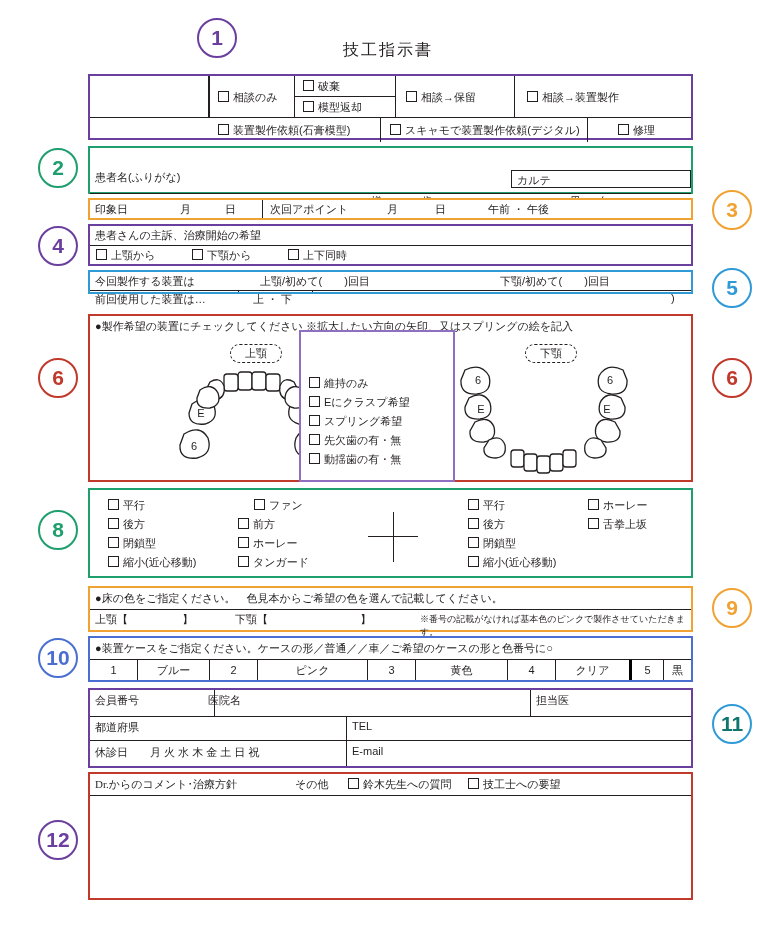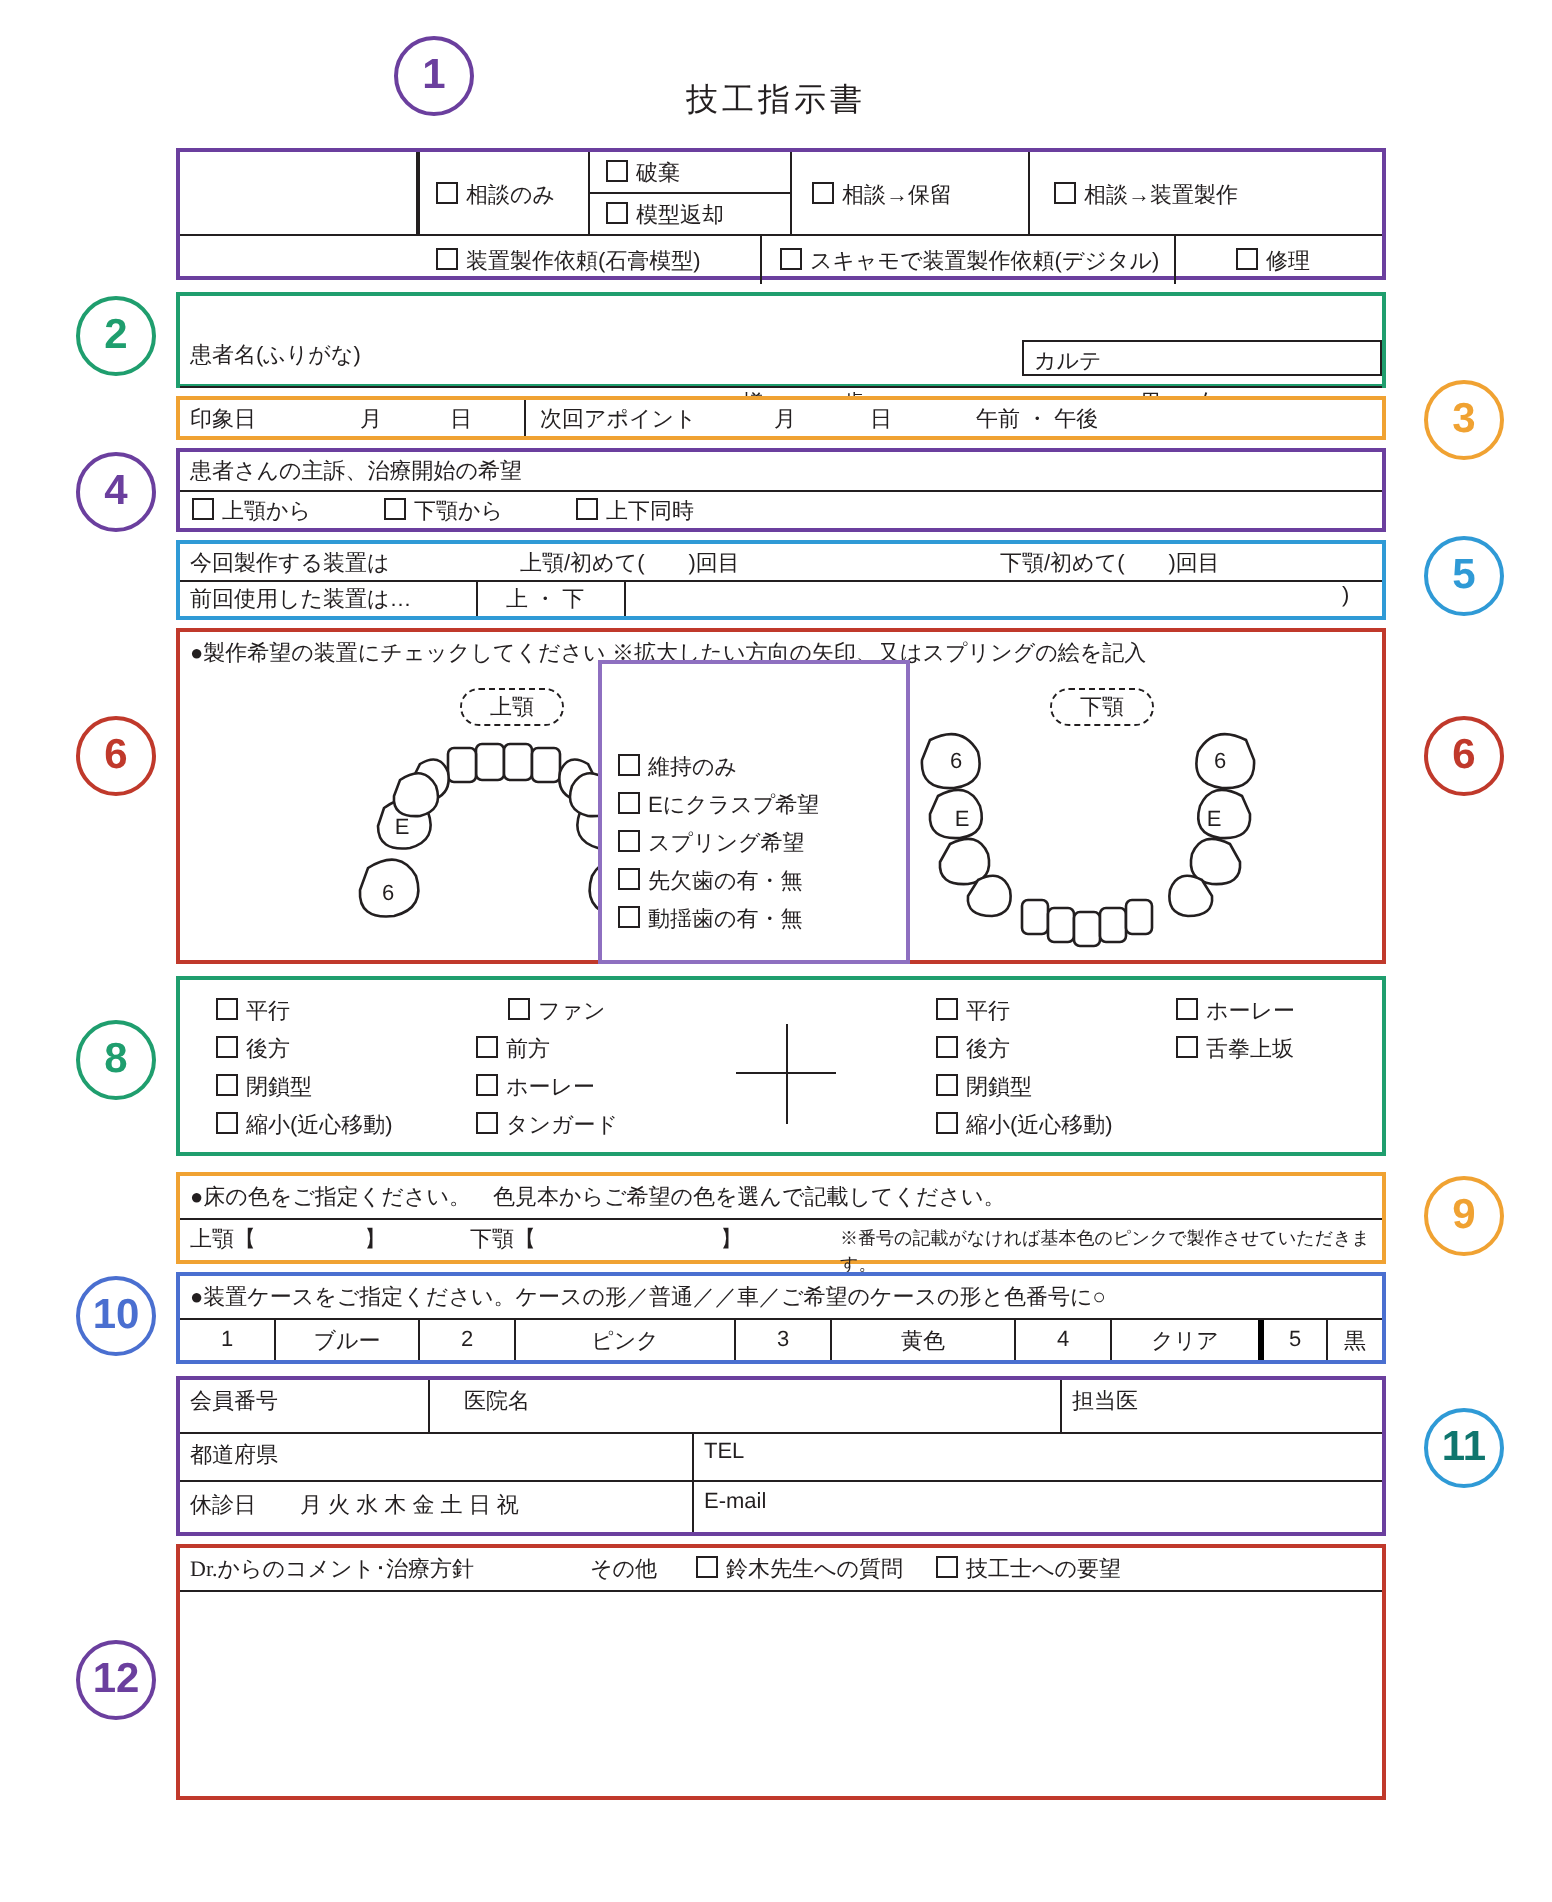--- a/index.html
+++ b/index.html
@@ -47,21 +47,21 @@
   #s1 .h { position:absolute; left:0; right:0; height:1px; background:#231f20; }
   #s1 .c { position:absolute; font-size:11px; }
 
   
   #s2 { left:88px; top:146px; width:605px; height:48px; border:2px solid #1f9e6e; }
   
   #s3 { left:88px; top:198px; width:605px; height:22px; border:2px solid #f0a232; }
   
   #s4 { left:88px; top:224px; width:605px; height:42px; border:2px solid #6b3f9e; }
   
-  #s5 { left:88px; top:270px; width:605px; height:40px; border:2px solid #2f9ad6; }
+  #s5 { left:88px; top:270px; width:605px; height:24px; border:2px solid #2f9ad6; }
   
   #s6 { left:88px; top:314px; width:605px; height:168px; border:2px solid #c0392b; }
   
   #s7 { left:299px; top:330px; width:156px; height:152px; border:2px solid #8e6fc0; background:#fff; }
   
   #s8 { left:88px; top:488px; width:605px; height:90px; border:2px solid #1f9e6e; }
   
   #s9 { left:88px; top:586px; width:605px; height:46px; border:2px solid #f0a232; }
   
   #s10 { left:88px; top:636px; width:605px; height:46px; border:2px solid #4a6fd0; }
@@ -379,21 +379,21 @@
       </div>
     </div>
   </div>
 
   <div class="sec" id="s11">
     <div style="position:relative; width:100%; height:100%;">
 
       <div style="position:absolute; left:0; right:0; top:0; height:26px;">
         <div style="position:absolute; left:5px; top:3px;">会員番号</div>
         <div style="position:absolute; left:124px; top:0; bottom:0; width:1px; background:#231f20;"></div>
-        <div style="position:absolute; left:142px; top:3px;">医院名</div>
+        <div style="position:absolute; left:118px; top:3px;">医院名</div>
         <div style="position:absolute; left:440px; top:0; bottom:0; width:1px; background:#231f20;"></div>
         <div style="position:absolute; left:446px; top:3px;">担当医</div>
       </div>
       <div style="position:absolute; left:0; right:0; top:26px; height:1px; background:#231f20;"></div>
 
       <div style="position:absolute; left:0; right:0; top:27px; height:23px;">
         <div style="position:absolute; left:5px; top:3px;">都道府県</div>
         <div style="position:absolute; left:256px; top:0; bottom:0; width:1px; background:#231f20;"></div>
         <div style="position:absolute; left:262px; top:3px;">TEL</div>
       </div>

